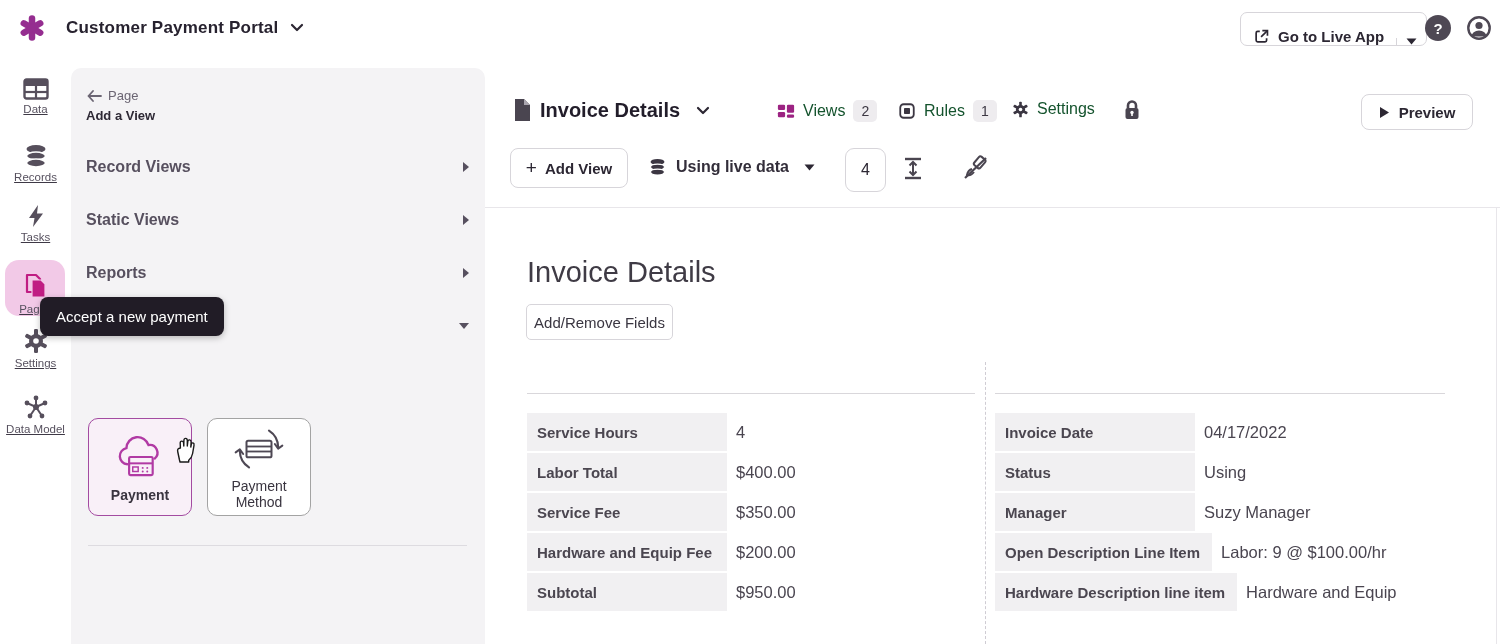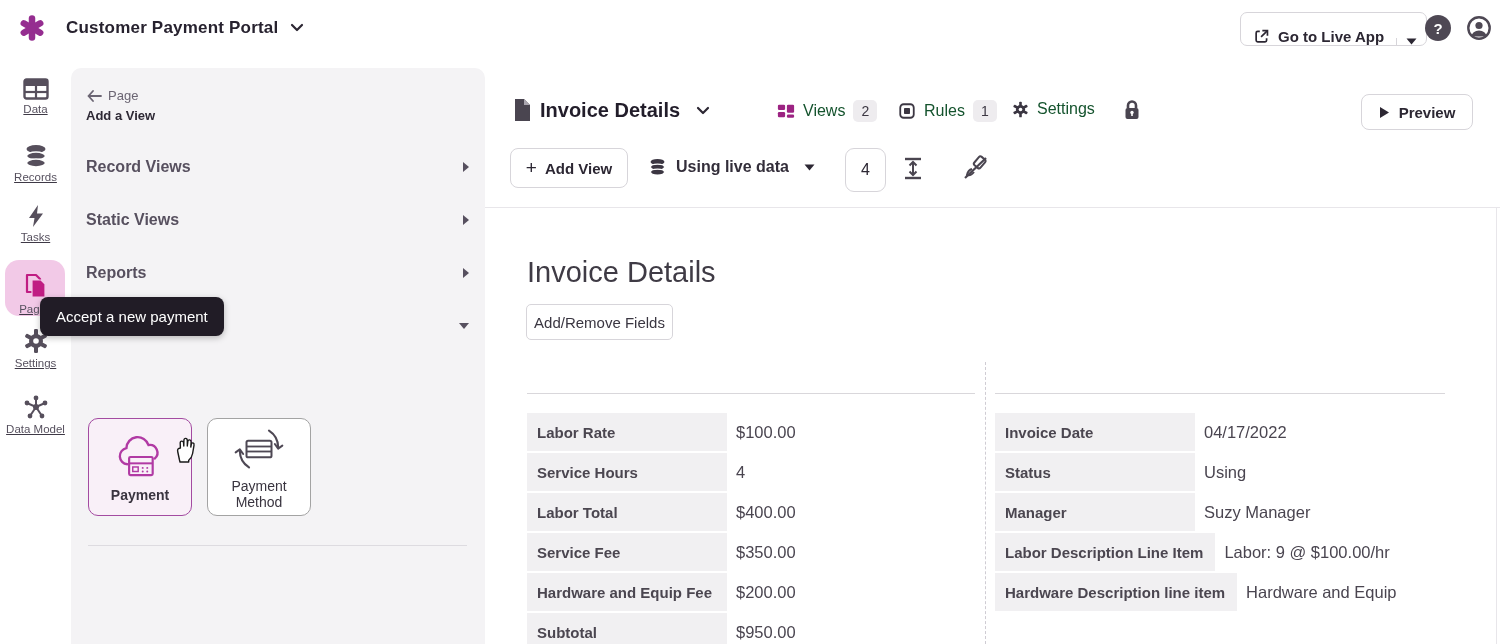--- a/index.html
+++ b/index.html
@@ -387,24 +387,20 @@
   <div class="btn abs addremove-btn">
     <span>Add/Remove Fields</span>
   </div>
 
   <div class="group-line" style="left:527px; width:448px;"></div>
   <div class="group-line" style="left:995px; width:450px;"></div>
   <div class="abs col-dashed"></div>
 
   <div class="fields-col" style="left:527px;">
     <div class="f-row">
-      <div class="f-label">Labor Rate</div>
-      <div class="f-value">$100.00</div>
-    </div>
-    <div class="f-row">
       <div class="f-label">Service Hours</div>
       <div class="f-value">4</div>
     </div>
     <div class="f-row">
       <div class="f-label">Labor Total</div>
       <div class="f-value">$400.00</div>
     </div>
     <div class="f-row">
       <div class="f-label">Service Fee</div>
       <div class="f-value">$350.00</div>
@@ -426,21 +422,21 @@
     </div>
     <div class="f-row">
       <div class="f-label">Status</div>
       <div class="f-value">Using</div>
     </div>
     <div class="f-row">
       <div class="f-label">Manager</div>
       <div class="f-value">Suzy Manager</div>
     </div>
     <div class="f-row">
-      <div class="f-label">Labor Description Line Item</div>
+      <div class="f-label">Open Description Line Item</div>
       <div class="f-value">Labor: 9 @ $100.00/hr</div>
     </div>
     <div class="f-row">
       <div class="f-label">Hardware Description line item</div>
       <div class="f-value">Hardware and Equip</div>
     </div>
   </div>
 
 </div>
 

